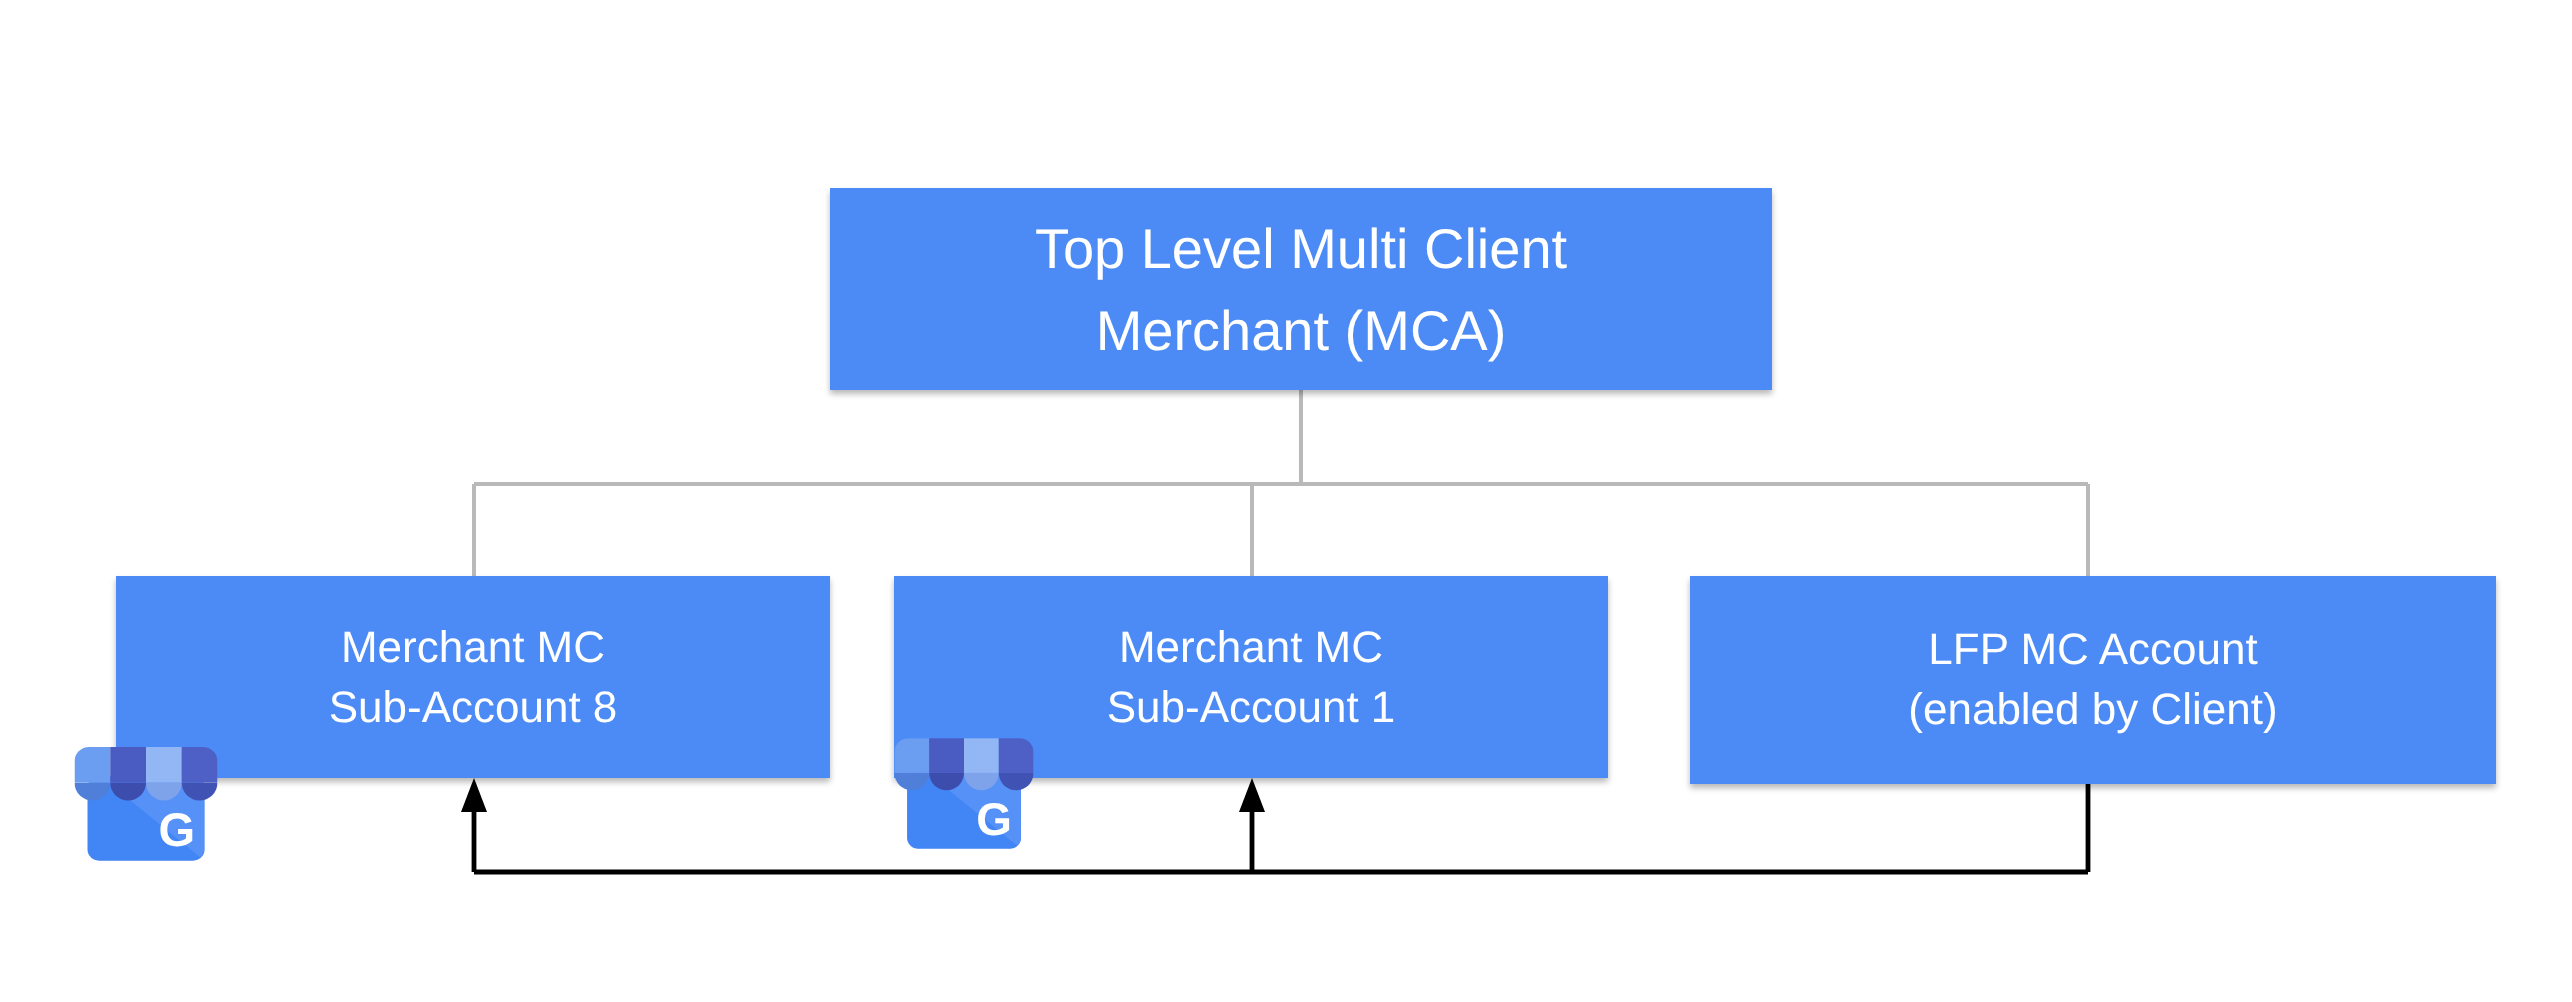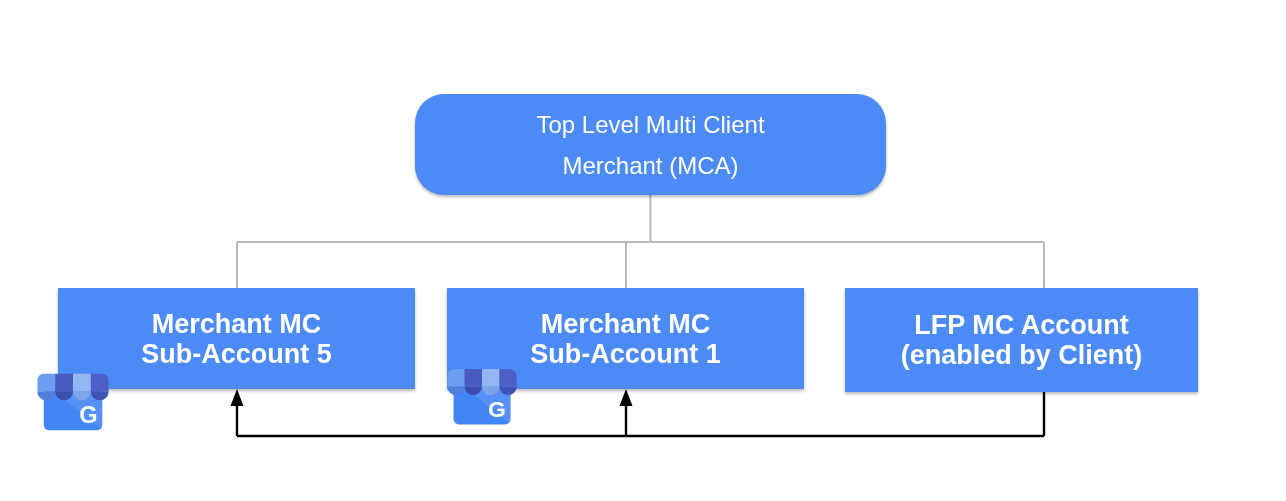--- a/index.html
+++ b/index.html
@@ -30,32 +30,30 @@
     flex-direction: column;
     align-items: center;
     justify-content: center;
     text-align: center;
     box-shadow: 0 2px 3px rgba(0,0,0,0.28);
     z-index: 2;
   }
   .node-root {
     left: 415px; top: 94px;
     width: 471px; height: 101px;
-    font-size: 24px;
+    font-size: 28px;
     line-height: 41px;
-    border-radius: 29px;
   }
   .node-child {
-    font-size: 27px;
+    font-size: 22px;
     line-height: 30px;
-    font-weight: bold;
   }
   .node-child1 { left: 58px;  top: 288px; width: 357px; height: 101px; }
   .node-child2 { left: 447px; top: 288px; width: 357px; height: 101px; }
-  .node-child3 { left: 845px; top: 288px; width: 353px; height: 104px; }
+  .node-child3 { left: 845px; top: 288px; width: 403px; height: 104px; }
   .gmb-icon {
     position: absolute;
     z-index: 3;
   }
   .gmb-icon-1 { left: 34px;  top: 362px; width: 78px; height: 70px; }
   .gmb-icon-2 { left: 444px; top: 358px; width: 76px; height: 68px; }
   .node-line { display: block; }
 </style>
 </head>
 <body>
@@ -71,21 +69,21 @@
     <polygon points="626,389 619.5,406 632.5,406" fill="#000000"></polygon>
   </svg>
 
   <div class="node node-root">
     <span class="node-line">Top Level Multi Client</span>
     <span class="node-line">Merchant (MCA)</span>
   </div>
 
   <div class="node node-child node-child1">
     <span class="node-line">Merchant MC</span>
-    <span class="node-line">Sub-Account 5</span>
+    <span class="node-line">Sub-Account 8</span>
   </div>
 
   <div class="node node-child node-child2">
     <span class="node-line">Merchant MC</span>
     <span class="node-line">Sub-Account 1</span>
   </div>
 
   <div class="node node-child node-child3">
     <span class="node-line">LFP MC Account</span>
     <span class="node-line">(enabled by Client)</span>

